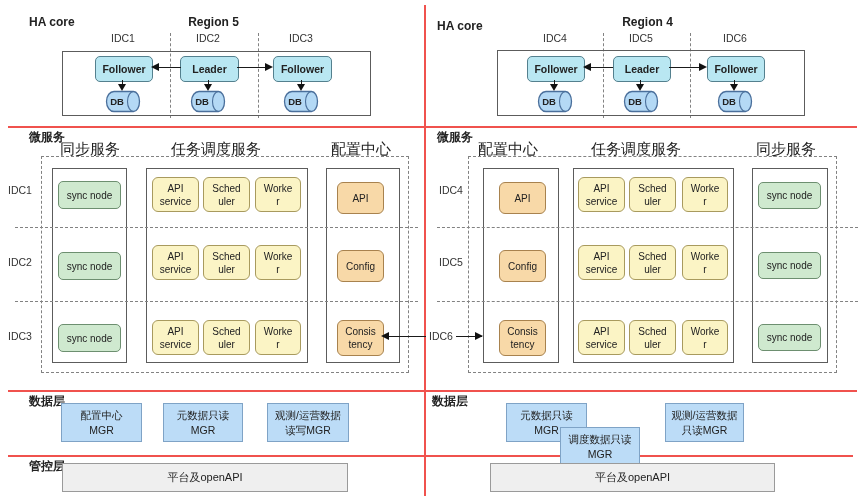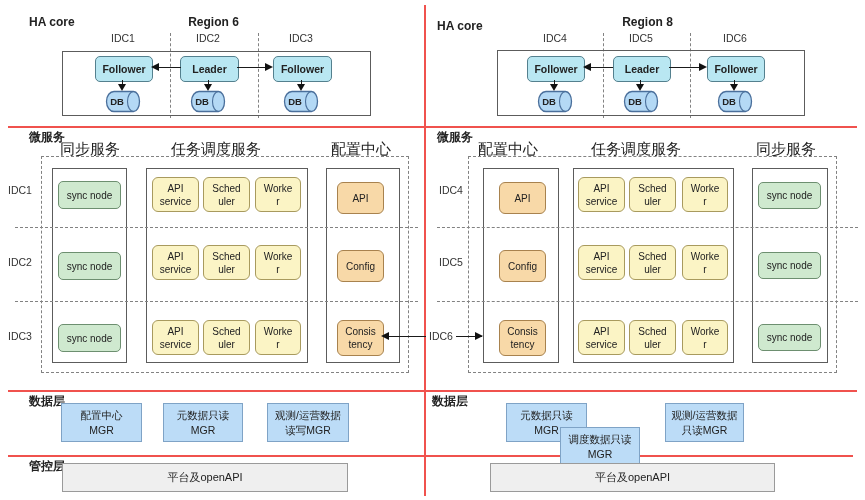--- a/index.html
+++ b/index.html
@@ -35,21 +35,21 @@
 <body>
 
 <div class="stage">
 
   <div class="redv" style="left:424px;top:5px;height:491px;"></div>
   <div class="redh" style="left:8px;top:126px;width:849px;"></div>
   <div class="redh" style="left:8px;top:390px;width:849px;"></div>
   <div class="redh" style="left:8px;top:455px;width:845px;"></div>
 
   <div class="lbl" style="left:20px;top:15px;">HA core</div>
-  <div class="lbl" style="left:209px;top:15px;transform:translateX(-50%);">Region 6</div>
+  <div class="lbl" style="left:209px;top:15px;transform:translateX(-50%);">Region 5</div>
   <div class="idc" style="left:123px;top:32px;">IDC1</div>
   <div class="idc" style="left:208px;top:32px;">IDC2</div>
   <div class="idc" style="left:301px;top:32px;">IDC3</div>
   <div class="dashv" style="left:170px;top:33px;height:85px;"></div>
   <div class="dashv" style="left:258px;top:33px;height:85px;"></div>
   <div class="sbox" style="left:62px;top:51px;width:307px;height:63px;"></div>
 
   <div class="cbox node" style="left:95px;top:56px;width:56px;height:24px;">Follower</div>
   <div class="cbox node" style="left:180px;top:56px;width:57px;height:24px;">Leader</div>
   <div class="cbox node" style="left:273px;top:56px;width:57px;height:24px;">Follower</div>
@@ -76,21 +76,21 @@
     <path d="M29.5,1.5 C26.2,1.5 23.5,5.9 23.5,11.5 C23.5,17.1 26.2,21.5 29.5,21.5" fill="none" stroke="#4a6f9b" stroke-width="1.1"></path>
     <text x="13" y="15" font-size="9.5" font-weight="bold" fill="#222" text-anchor="middle" font-family="Liberation Sans, sans-serif">DB</text>
   </svg>
   <svg class="dbsvg" style="left:282px;top:90px;" width="38" height="23" viewBox="0 0 38 23">
     <path d="M10,1.5 H29.5 C32.8,1.5 35.5,5.9 35.5,11.5 C35.5,17.1 32.8,21.5 29.5,21.5 H10 C6,21.5 2.5,17.5 2.5,11.5 C2.5,5.5 6,1.5 10,1.5 Z" fill="#b4d9f5" stroke="#4a6f9b" stroke-width="1.3"></path>
     <path d="M29.5,1.5 C26.2,1.5 23.5,5.9 23.5,11.5 C23.5,17.1 26.2,21.5 29.5,21.5" fill="none" stroke="#4a6f9b" stroke-width="1.1"></path>
     <text x="13" y="15" font-size="9.5" font-weight="bold" fill="#222" text-anchor="middle" font-family="Liberation Sans, sans-serif">DB</text>
   </svg>
 
   <div class="lbl" style="left:428px;top:19px;">HA core</div>
-  <div class="lbl" style="left:643px;top:15px;transform:translateX(-50%);">Region 8</div>
+  <div class="lbl" style="left:643px;top:15px;transform:translateX(-50%);">Region 4</div>
   <div class="idc" style="left:555px;top:32px;">IDC4</div>
   <div class="idc" style="left:641px;top:32px;">IDC5</div>
   <div class="idc" style="left:735px;top:32px;">IDC6</div>
   <div class="dashv" style="left:603px;top:33px;height:85px;"></div>
   <div class="dashv" style="left:690px;top:33px;height:85px;"></div>
   <div class="sbox" style="left:497px;top:50px;width:306px;height:64px;"></div>
 
   <div class="cbox node" style="left:527px;top:56px;width:56px;height:24px;">Follower</div>
   <div class="cbox node" style="left:613px;top:56px;width:56px;height:24px;">Leader</div>
   <div class="cbox node" style="left:707px;top:56px;width:56px;height:24px;">Follower</div>

